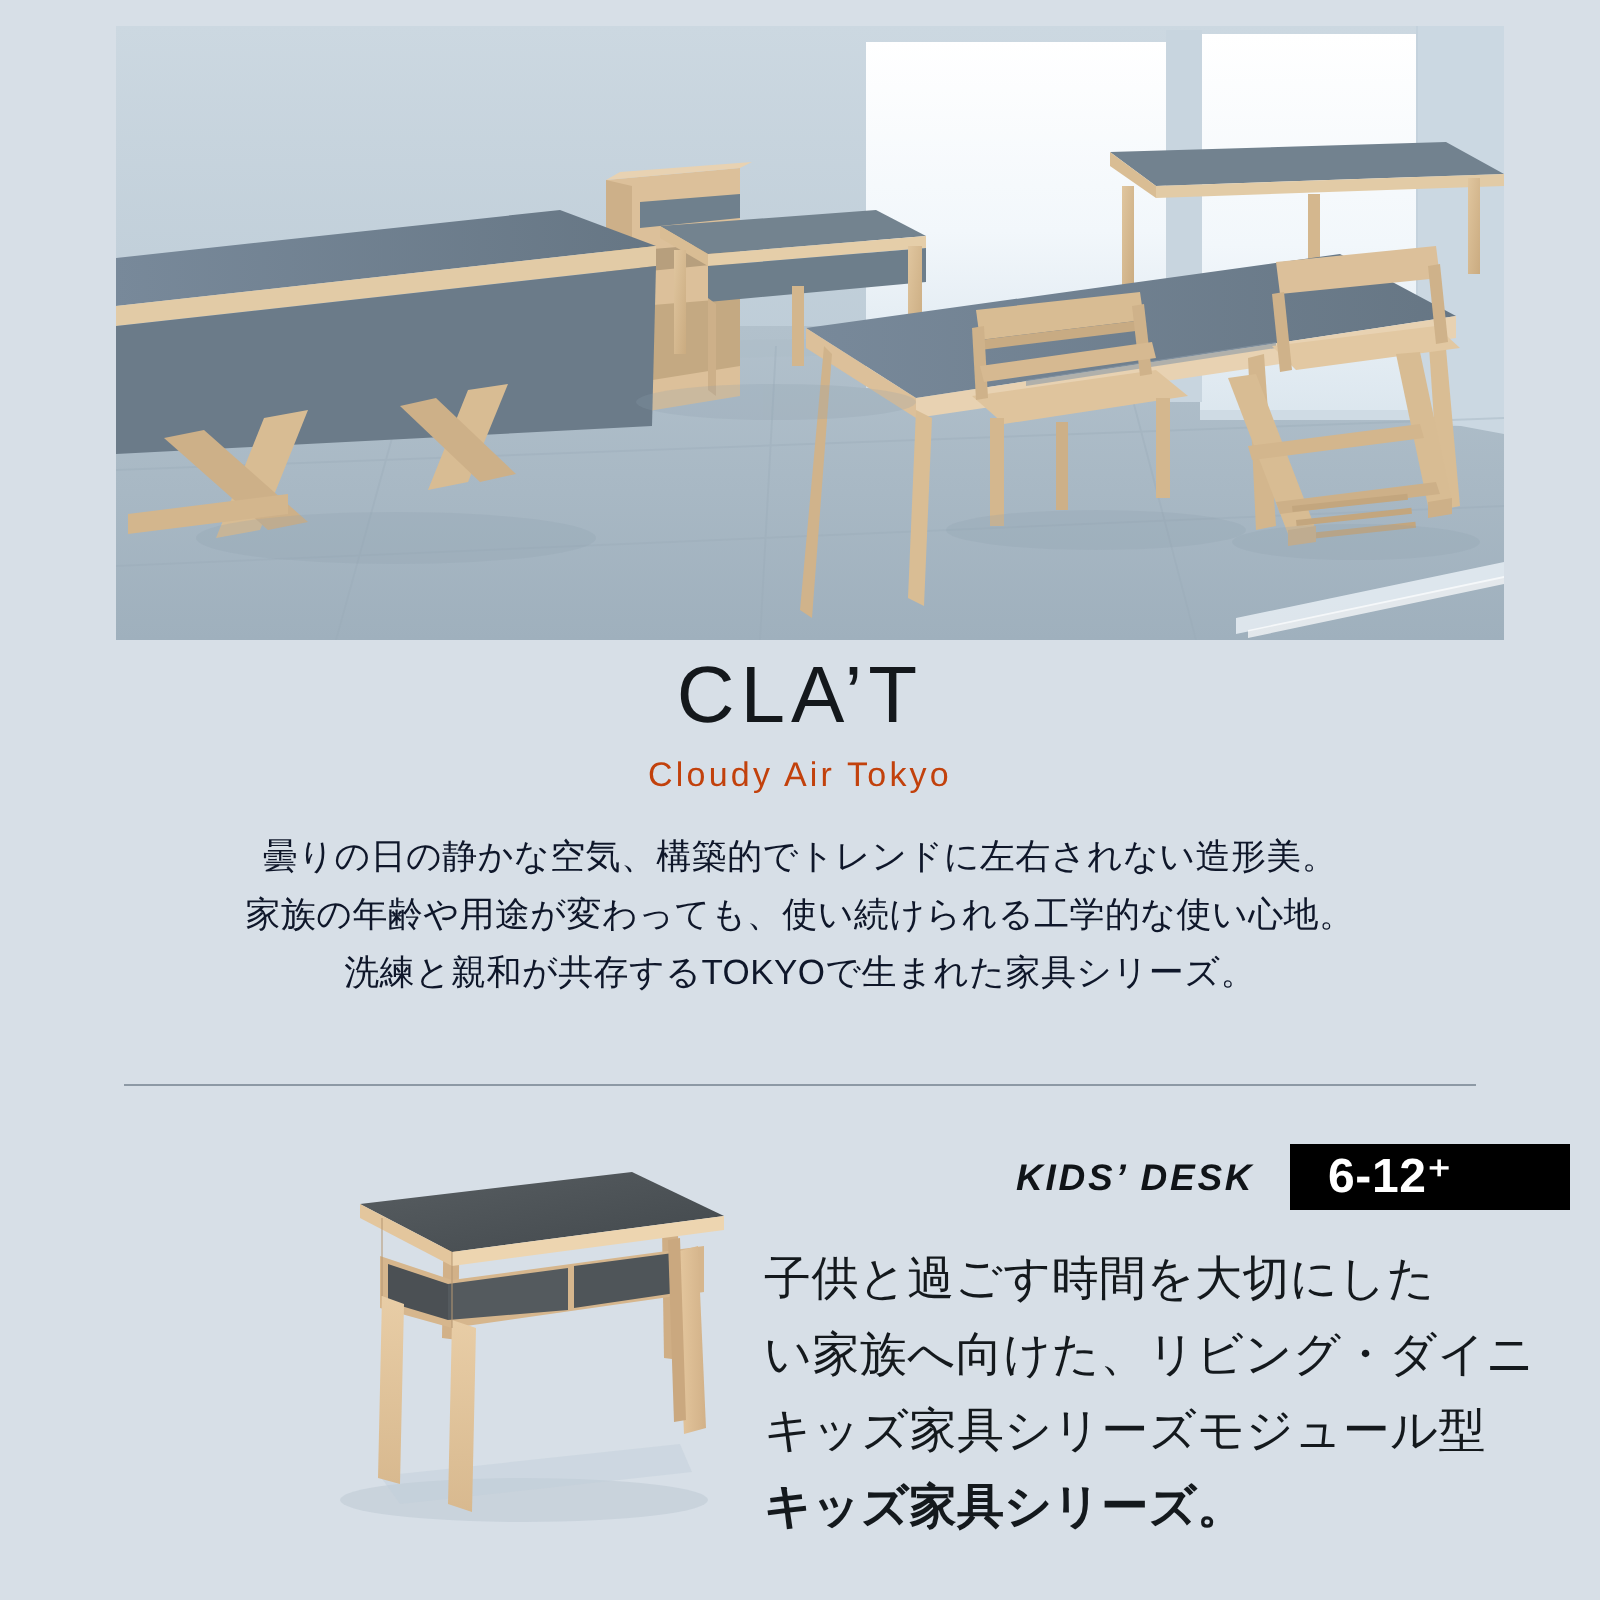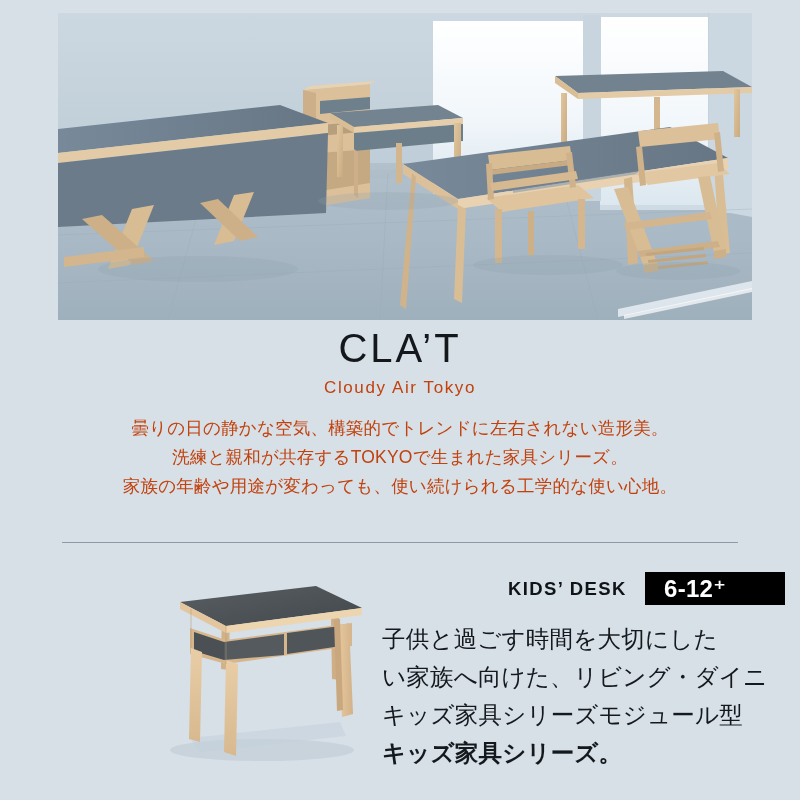--- a/index.html
+++ b/index.html
@@ -64,21 +64,21 @@
     left: 0;
     top: 414px;
     width: 800px;
     text-align: center;
   }
   .lede-line {
     display: block;
     font-size: 17.5px;
     font-weight: 400;
     letter-spacing: 0.2px;
-    color: #c2410c;
+    color: #0f172a;
     line-height: 29px;
   }
 
   
   .divider {
     position: absolute;
     left: 62px;
     top: 542px;
     width: 676px;
     height: 1px;
@@ -102,20 +102,21 @@
     height: 32px;
     display: flex;
     align-items: center;
   }
   .kicker-label {
     font-size: 18.5px;
     font-weight: 700;
     letter-spacing: 1.4px;
     color: #101418;
     white-space: nowrap;
+    font-style: italic;
   }
   .age-badge {
     position: absolute;
     left: 645px;
     top: 572px;
     width: 140px;
     height: 33px;
     background: #000000;
     color: #ffffff;
     display: flex;
@@ -295,22 +296,22 @@
         <ellipse cx="620" cy="258" rx="62" ry="9"></ellipse>
       </g>
     </svg>
   </div>
 
   <div class="brand-title">CLA’T</div>
   <div class="brand-sub">Cloudy Air Tokyo</div>
 
   <div class="lede">
     <span class="lede-line">曇りの日の静かな空気、構築的でトレンドに左右されない造形美。</span>
+    <span class="lede-line">家族の年齢や用途が変わっても、使い続けられる工学的な使い心地。</span>
     <span class="lede-line">洗練と親和が共存するTOKYOで生まれた家具シリーズ。</span>
-    <span class="lede-line">家族の年齢や用途が変わっても、使い続けられる工学的な使い心地。</span>
   </div>
 
   <div class="divider"></div>
 
   <div class="product-photo">
     <svg width="220" height="215" viewBox="0 0 220 215" xmlns="http://www.w3.org/2000/svg">
       <defs>
         <linearGradient id="pwood" x1="0" y1="0" x2="1" y2="0">
           <stop offset="0%" stop-color="#e6c9a0"></stop>
           <stop offset="100%" stop-color="#d2b188"></stop>

